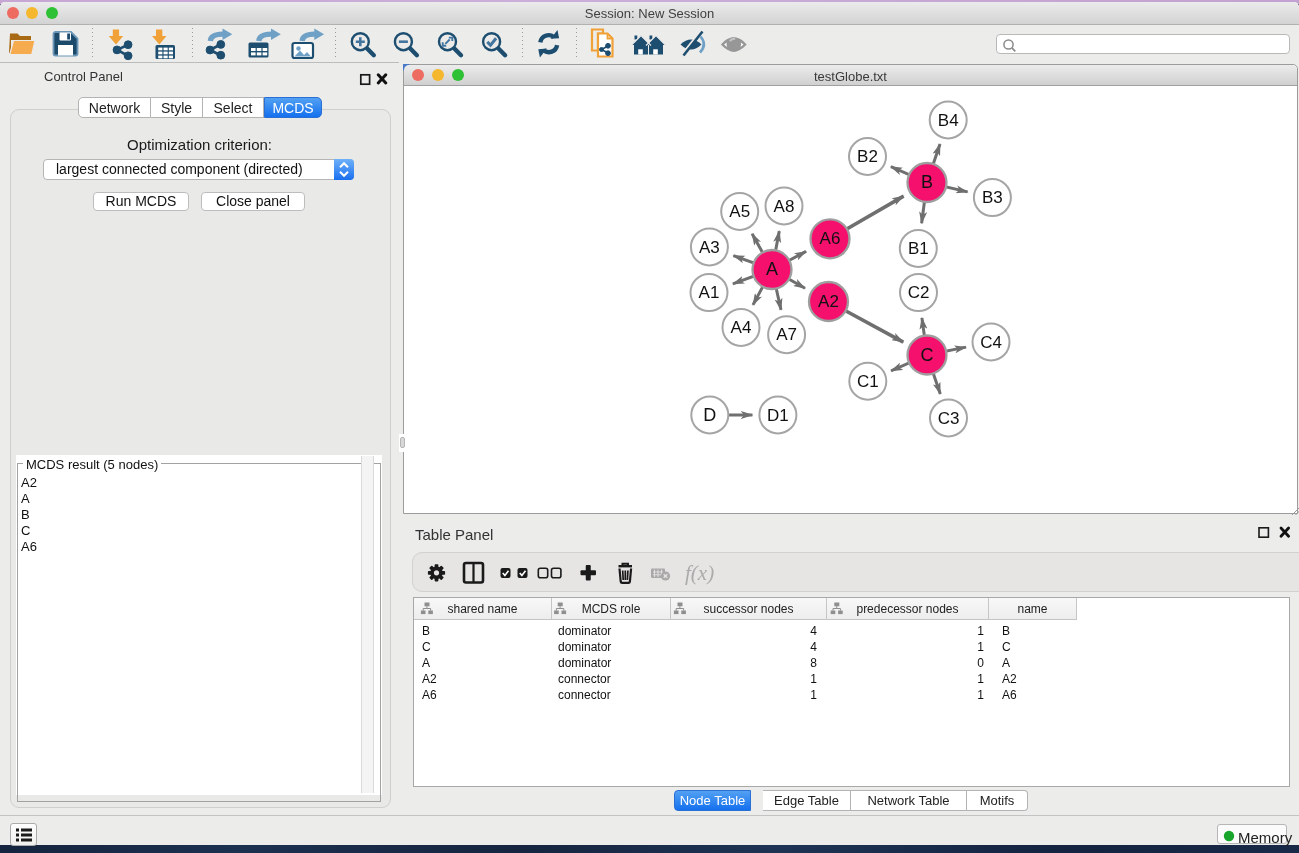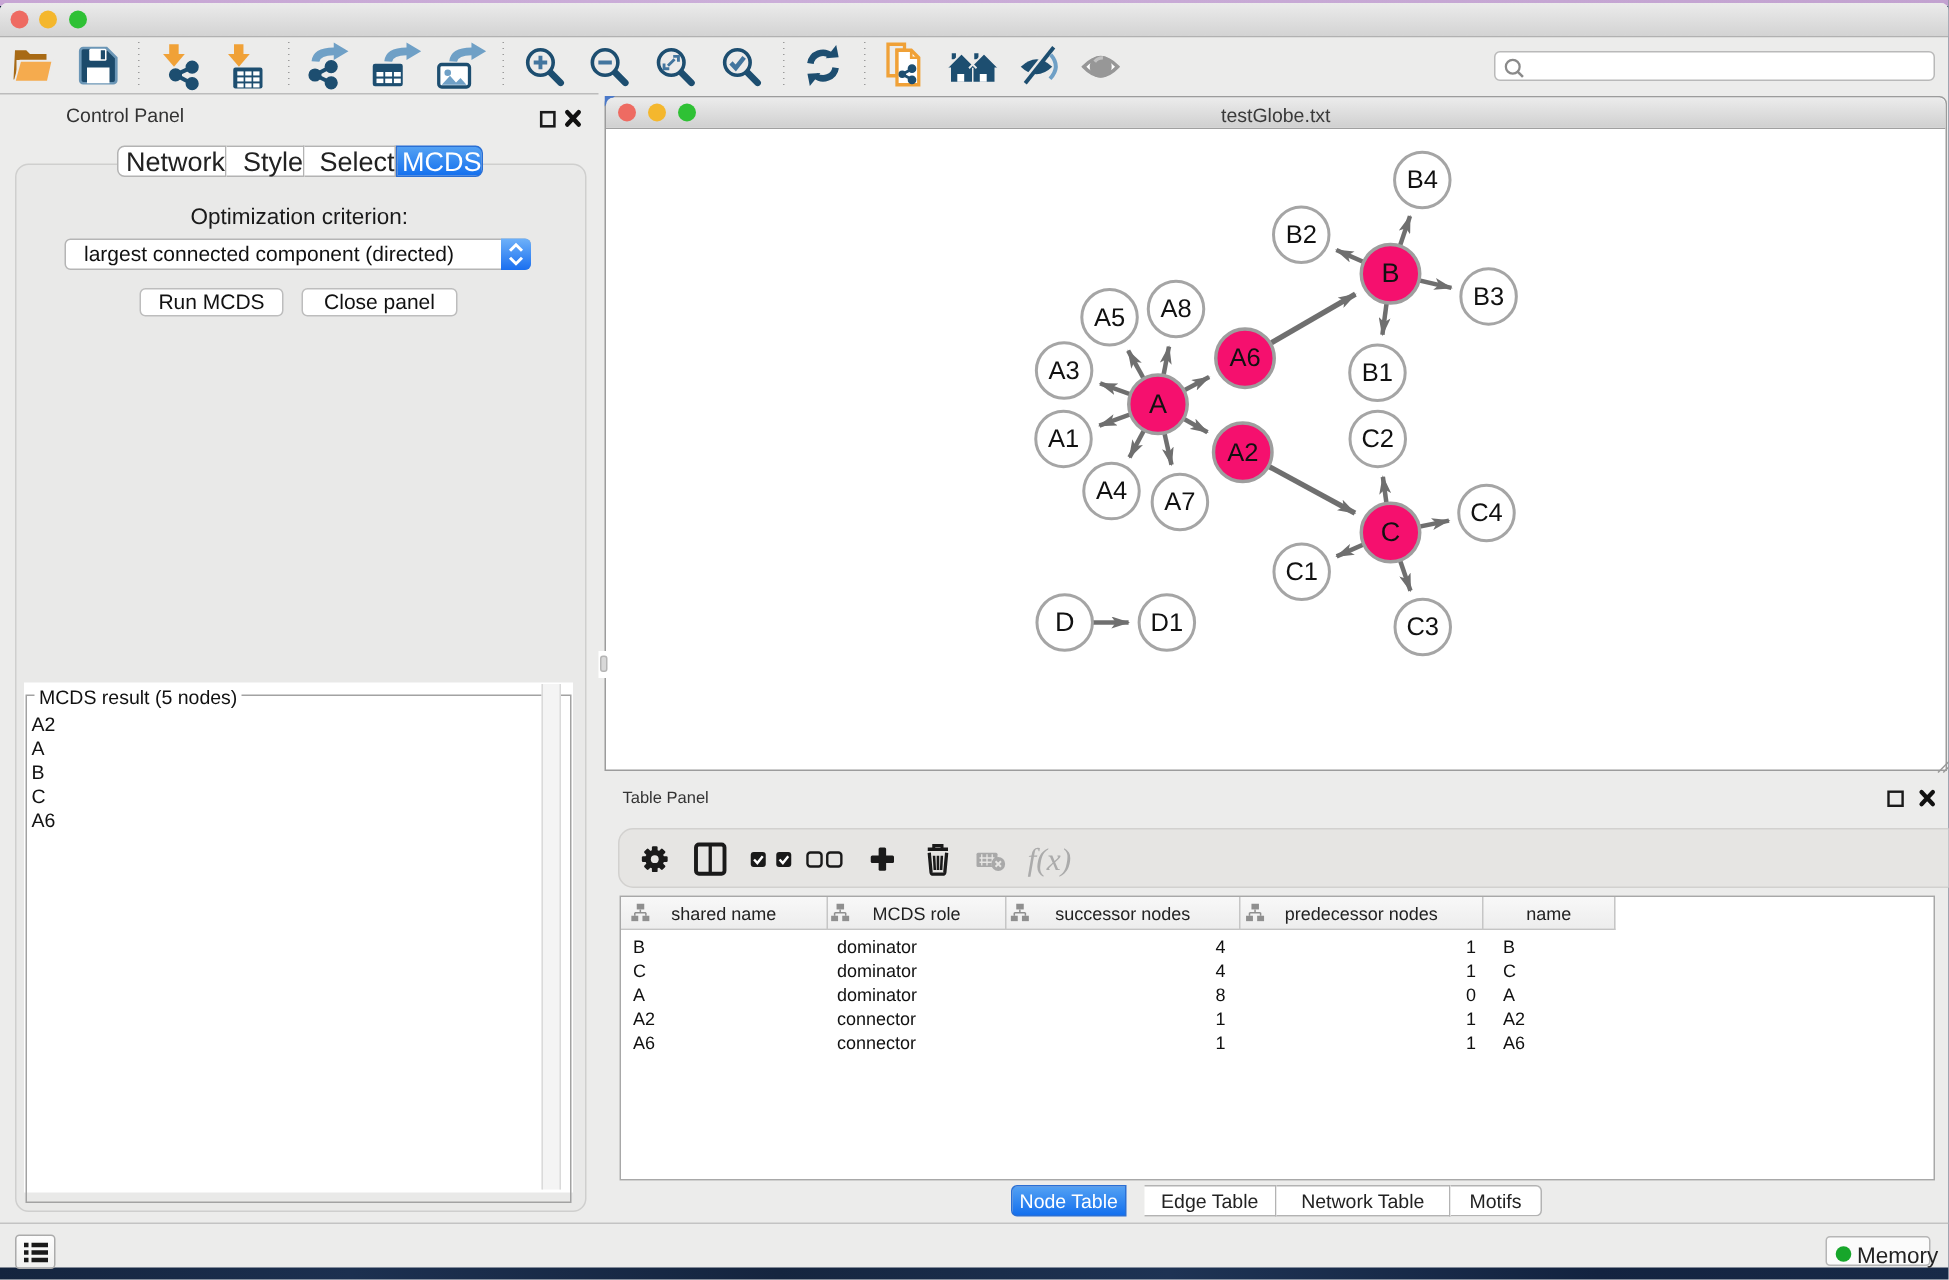--- a/index.html
+++ b/index.html
@@ -20,21 +20,21 @@
 .sep { top:3px; width:1px; height:31px;
   background-image:repeating-linear-gradient(#9a9a9a 0 1px, transparent 1px 4px); }
 #searchbox { left:996px; top:9px; width:294px; height:20px; background:#fff;
   border:1px solid #b9b9b9; border-radius:4px; }
 
 #cpanel { left:0; top:60px; width:399px; height:755px; border-top:1px solid #bcbcbc; }
 #cp-title { left:13px; top:6px; font-size:13px; color:#333;margin-left:31px; }
 #cp-box { left:10px; top:46px; width:381px; height:699px; background:#e9e9e8;
   border:1px solid #cfcfce; border-radius:9px; }
 .tab { top:34px; height:21px; background:#fff; border:1px solid #b3b3b3;
-  font-size:18px; color:#222; text-align:right; line-height:20px; }
+  font-size:14px; color:#222; text-align:center; line-height:20px; }
 #tab-mcds { background:linear-gradient(#53a1f3,#1470ee); color:#fff;
   border:1px solid #2a6fd4; border-radius:0 5px 5px 0; }
 #opt-label { left:0px; top:73px; width:399px; text-align:center; font-size:15px; color:#1a1a1a;}
 #dropdown { left:43px; top:96px; width:311px; height:21px; background:#fff;
   border:1px solid #b5b5b5; border-radius:4px; font-size:14px; color:#111;
   line-height:19px; padding-left:12px; }
 #dd-step { right:-1px; top:-1px; width:20px; height:21px; border-radius:0 4px 4px 0;
   background:linear-gradient(#6eb1f9,#1a6ff0); }
 .btn { top:129px; height:19px; background:#fff; border:1px solid #bdbdbd;
   border-radius:4px; font-size:14px; color:#111; text-align:center; line-height:17px; }
@@ -46,21 +46,21 @@
 .li { left:5px; font-size:13px; color:#111; }
 
 #netwin { left:403px; top:62px; width:895px; height:450px;
   border:1px solid #9c9c9c; border-radius:5px 5px 0 0; background:#fff; }
 #net-titlebar { left:0; top:0; width:893px; height:21px;
   background:linear-gradient(#ececec,#d0d0d0); border-radius:5px 5px 0 0;
   border-bottom:1px solid #a0a0a0; }
 #net-title { width:893px; top:4px; text-align:center; font-size:13px; color:#3a3a3a; }
 
 #tpanel { left:403px; top:518px; width:896px; height:297px; }
-#tp-title { left:12px; top:6px; font-size:11px; color:#333; }
+#tp-title { left:12px; top:6px; font-size:15px; color:#333; }
 #tp-toolbar { left:9px; top:32px; width:976px; height:40px; background:#e6e5e3;
   border:1px solid #d2d1cf; border-radius:10px; }
 #tp-table { left:10px; top:77px; width:877px; height:190px; background:#fff;
   border:1px solid #a8a8a8; }
 #tp-header { left:0; top:0; width:663px; height:22px;
   background:linear-gradient(#f8f8f8,#ededed); border-bottom:1px solid #c4c4c4; }
 .th { top:0; height:22px; border-right:1px solid #c6c6c6; font-size:12px; color:#222;
   text-align:center; line-height:22px; }
 .td { font-size:12px; color:#111; }
 .tabs2 { top:270px; height:21px; background:#fff; border:1px solid #b3b3b3;
@@ -72,20 +72,21 @@
   background:linear-gradient(#fdfdfd,#f0f0ef); border:1px solid #ababab; border-radius:3px; }
 </style>
 </head>
 <body>
 <div class="abs" id="desktop-top"></div>
 <div class="abs" id="appwin">
   <div class="abs" id="titlebar">
     <div class="abs tl" style="left:7px;top:5px;width:12px;height:12px;background:#ee6b62;"></div>
     <div class="abs tl" style="left:26px;top:5px;width:12px;height:12px;background:#f4b72d;"></div>
     <div class="abs tl" style="left:46px;top:5px;width:12px;height:12px;background:#2fc135;"></div>
+    <div class="abs" id="title-text">Session: New Session</div>
   </div>
   <div class="abs" id="toolbar">
     <div class="abs sep" style="left:92px;"></div>
     <div class="abs sep" style="left:192px;"></div>
     <div class="abs sep" style="left:335px;"></div>
     <div class="abs sep" style="left:522px;"></div>
     <div class="abs sep" style="left:576px;"></div>
     <svg class="abs" style="left:0;top:-1px;" width="780" height="39" viewBox="0 0 780 39">
         <g>
 <path d="M10,9.5 h7.5 l2.5,2.5 h11 v4 h-20 v13 h-2 z" fill="#a86a15"></path>

